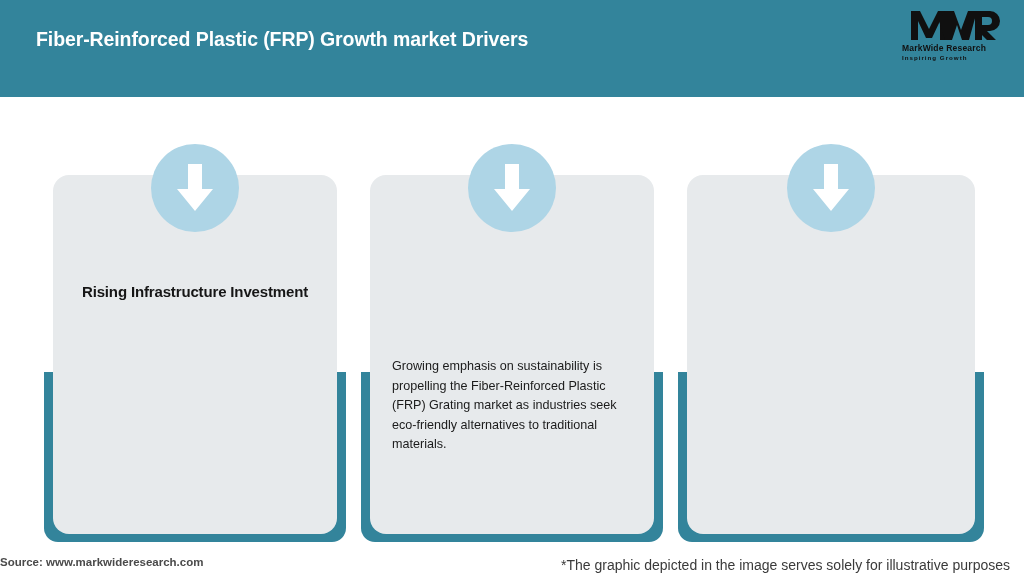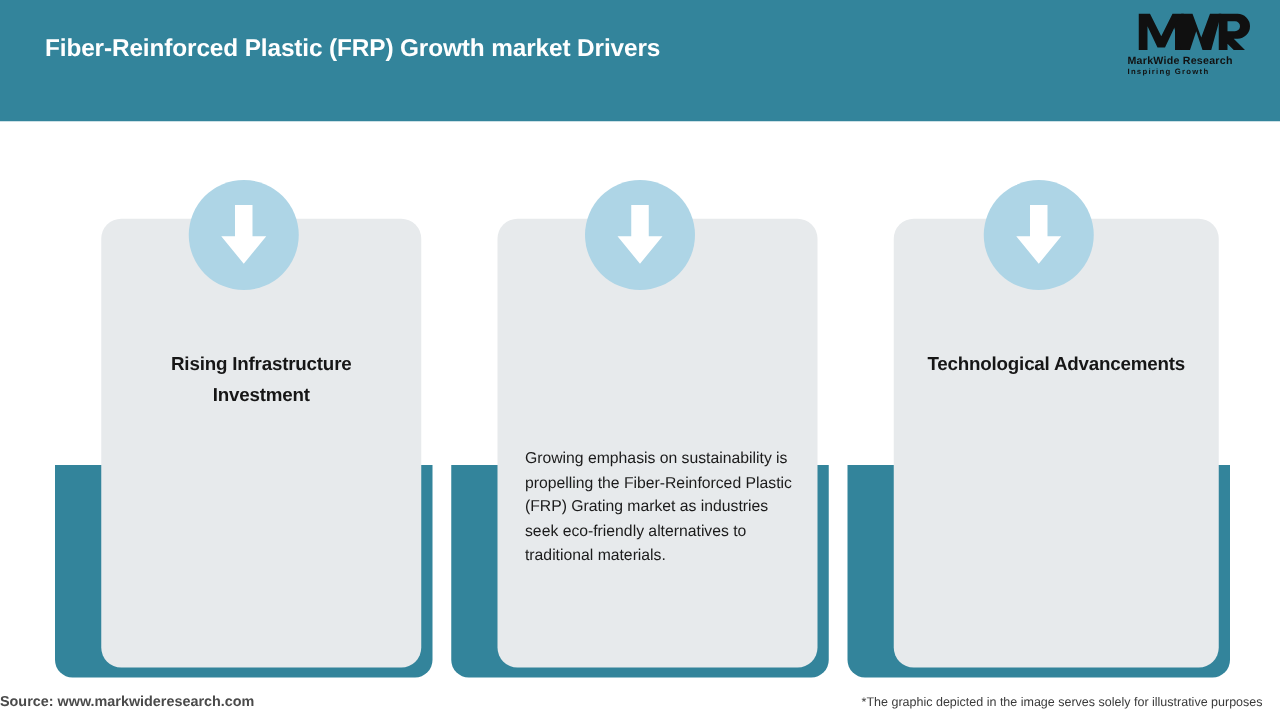--- a/index.html
+++ b/index.html
@@ -82,21 +82,20 @@
     border-radius: 0 0 14px 14px;
   }
   .card {
     position: absolute;
     left: 9px;
     top: 31px;
     right: 9px;
     height: 359px;
     background: #e7eaec;
     border-radius: 16px;
-    margin-left: 28px;
   }
   .badge {
     position: absolute;
     top: 0;
     left: 50%;
     transform: translateX(-50%);
     width: 88px;
     height: 88px;
     border-radius: 50%;
     background: #aed5e6;
@@ -144,21 +143,21 @@
     top: 556px;
     width: 1024px;
     font-size: 11.5px;
     font-weight: bold;
     color: #4a4a4a;
   }
   #disclaimer-note {
     position: absolute;
     right: 14px;
     top: 557px;
-    font-size: 10px;
+    font-size: 14px;
     color: #3a3a3a;
     white-space: nowrap;
   }
 </style>
 </head>
 <body>
 
 <div id="header-bar"></div>
 
 <div id="page-title">Fiber-Reinforced Plastic (FRP) Growth market Drivers</div>
@@ -195,21 +194,20 @@
   <div class="badge">
     <svg width="44" height="52" viewBox="0 0 44 52">
       <polygon fill="#ffffff" points="15,2 29,2 29,27 40,27 22,49 4,27 15,27"></polygon>
     </svg>
   </div>
 </div>
 
 <div class="card-group" id="card-group-3">
   <div class="frame"></div>
   <div class="card">
-    <div class="card-title">Technological Advancements</div>
   </div>
   <div class="badge">
     <svg width="44" height="52" viewBox="0 0 44 52">
       <polygon fill="#ffffff" points="15,2 29,2 29,27 40,27 22,49 4,27 15,27"></polygon>
     </svg>
   </div>
 </div>
 
 <div id="source-note">Source: www.markwideresearch.com</div>
 <div id="disclaimer-note">*The graphic depicted in the image serves solely for illustrative purposes</div>

